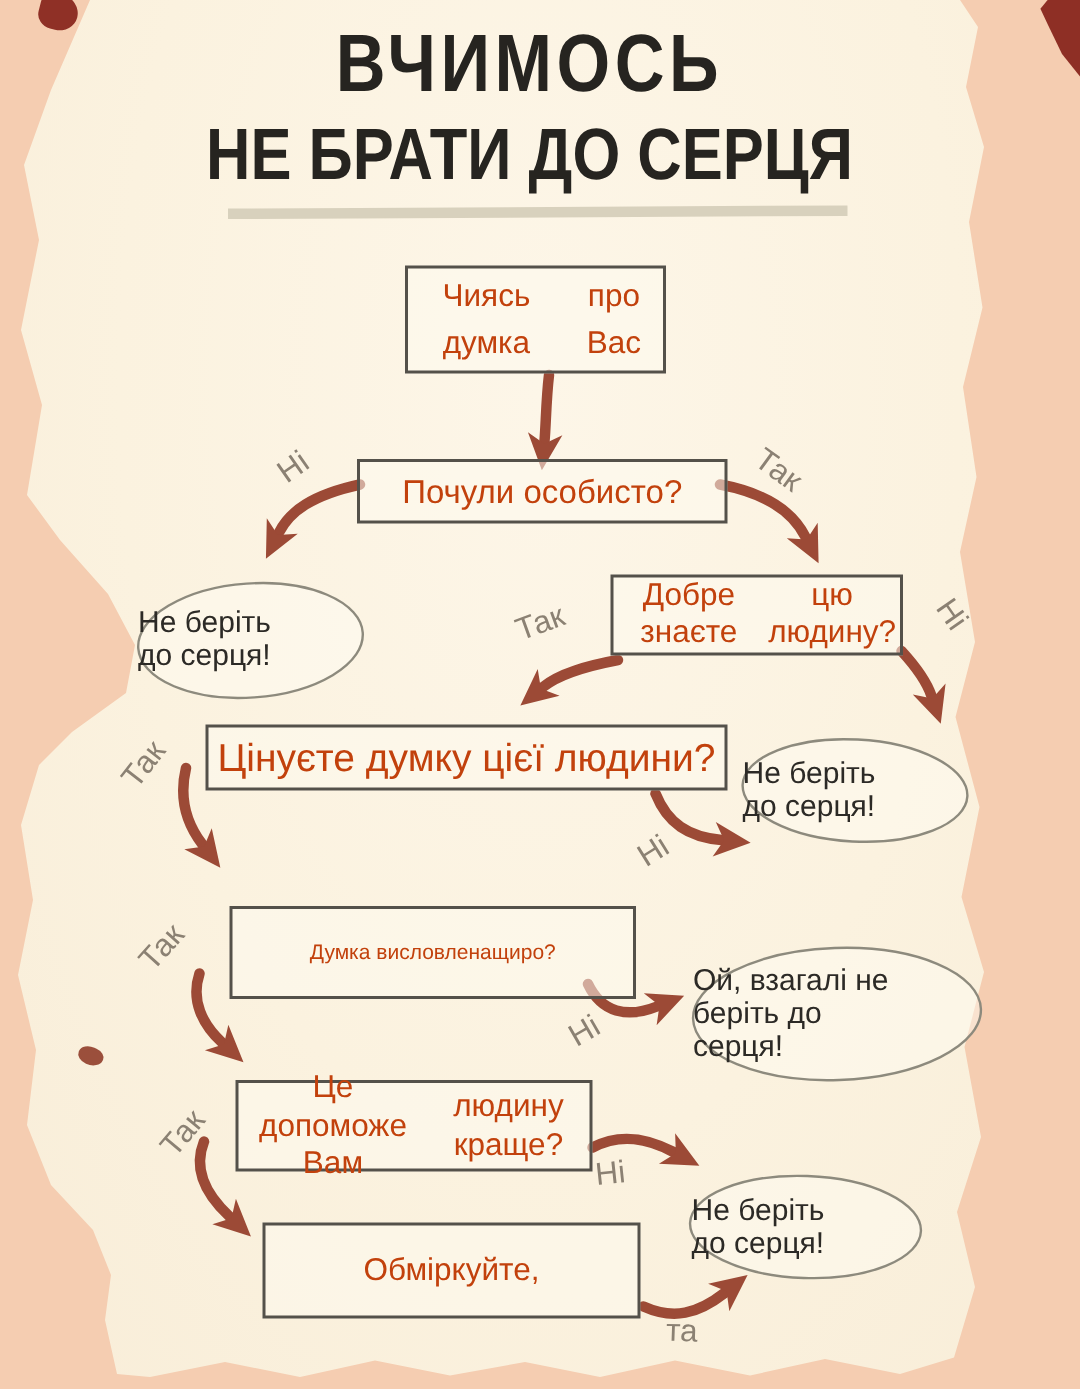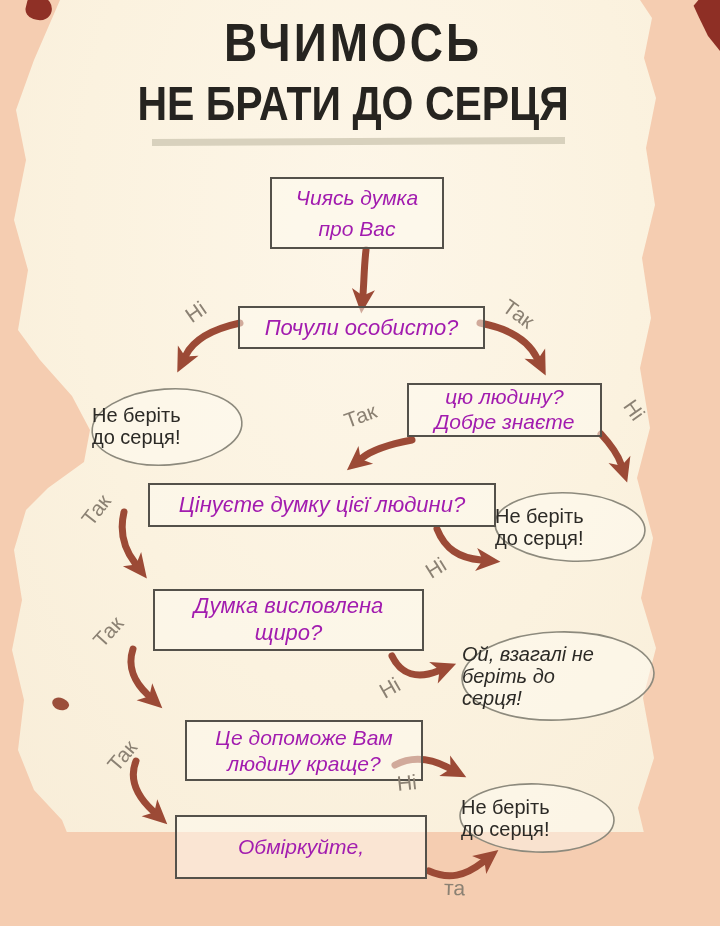--- a/index.html
+++ b/index.html
@@ -1,43 +1,43 @@
 <!DOCTYPE html>
 <html><head>
 <meta charset="utf-8">
 <style>
   html,body{margin:0;padding:0;}
   body{width:720px;height:926px;overflow:hidden;background:#f5cdb1;font-family:"Liberation Sans",sans-serif;}
-  .canvas{position:relative;width:720px;height:832px;background:#f5cdb1;}
+  .canvas{position:relative;width:720px;height:926px;background:#f5cdb1;}
   .paper{
     position:absolute;inset:0;
     background:radial-gradient(ellipse at 50% 28%, #fdf6e8 0%, #fbf2df 55%, #f8edd8 100%);
     clip-path:polygon(60px 0,640px 0,652px 18px,644px 58px,656px 98px,646px 148px,655px 205px,642px 258px,651px 318px,640px 368px,650px 428px,637px 478px,653px 538px,641px 598px,656px 648px,643px 698px,654px 758px,638px 808px,650px 858px,636px 905px,600px 916px,550px 906px,500px 917px,450px 907px,400px 918px,350px 908px,300px 917px,250px 907px,200px 918px,150px 908px,100px 918px,78px 916px,70px 880px,74px 850px,62px 820px,34px 790px,18px 750px,24px 700px,12px 650px,22px 600px,14px 550px,26px 510px,48px 488px,84px 462px,90px 430px,72px 396px,40px 360px,18px 330px,28px 270px,14px 220px,26px 160px,16px 110px,34px 60px);
   }
   .blob-tl{position:absolute;left:26px;top:-4px;width:26px;height:24px;background:#8f3026;border-radius:40% 60% 55% 45%;transform:rotate(14deg);}
   .blob-tr{position:absolute;left:690px;top:0;width:30px;height:58px;background:#8e2f25;clip-path:polygon(28% 0,100% 0,100% 88%,60% 62%,30% 30%,12% 10%);}
   .blob-left{position:absolute;left:52px;top:698px;width:17px;height:12px;background:#93412e;border-radius:55% 45% 60% 50%;transform:rotate(24deg);opacity:.92;}
   .title-line{position:absolute;left:0;right:14px;text-align:center;color:#262420;font-weight:700;transform-origin:top center;}
   .t1{top:10px;font-size:46px;letter-spacing:3px;transform:scaleY(1.18);}
   .t2{top:76px;font-size:41px;letter-spacing:0;transform:scaleY(1.18);}
   .underline{position:absolute;left:152px;top:138px;width:413px;height:7px;background:#d8d1bd;transform:rotate(-.3deg);}
   svg.overlay{position:absolute;left:0;top:0;width:720px;height:926px;pointer-events:none;}
-  .bx{position:absolute;border:2px solid #54514a;background:rgba(254,250,239,.55);display:flex;flex-direction:column;justify-content:center;align-items:center;text-align:center;color:#a21caf;font-style:italic;}
+  .bx{position:absolute;border:2px solid #54514a;background:rgba(254,250,239,.55);display:flex;flex-direction:row;justify-content:center;align-items:center;text-align:center;color:#c2410c;}
   .bx span{display:block;}
   .b0{left:270px;top:177px;width:170px;height:68px;font-size:21px;line-height:1.5;border-width:2.5px;}
   .b1{left:238px;top:306px;width:243px;height:39px;font-size:22px;align-items:center;}
   .b2{left:407px;top:383px;width:191px;height:50px;font-size:21px;line-height:1.17;}
-  .b3{left:148px;top:483px;width:344px;height:40px;font-size:22px;}
-  .b4{left:153px;top:589px;width:267px;height:58px;font-size:22px;line-height:1.22;}
-  .b5{left:157px;top:720px;width:234px;height:57px;font-size:21px;line-height:1.22;margin-left:28px;}
+  .b3{left:137px;top:483px;width:344px;height:40px;font-size:26px;}
+  .b4{left:153px;top:604px;width:267px;height:58px;font-size:14px;line-height:1.22;}
+  .b5{left:157px;top:720px;width:234px;height:57px;font-size:21px;line-height:1.22;}
   .b6{left:175px;top:815px;width:248px;height:60px;font-size:21px;line-height:1.22;gap:32px;}
   .oval-text{position:absolute;text-align:left;color:#2c2a26;font-size:20px;line-height:22px;}
   .o0{left:92px;top:404px;width:150px;}
   .o1{left:495px;top:505px;width:150px;}
-  .o2{left:462px;top:643px;width:192px;font-style:italic;}
+  .o2{left:462px;top:643px;width:192px;}
   .o3{left:461px;top:796px;width:152px;}
   .lbl{position:absolute;font-size:21px;color:#8b8173;transform-origin:center;white-space:nowrap;}
   .l0{left:186px;top:300px;transform:rotate(-35deg);}
   .l1{left:502px;top:302px;transform:rotate(36deg);}
   .l2{left:344px;top:404px;transform:rotate(-20deg);}
   .l3{left:624px;top:398px;transform:rotate(55deg);}
   .l4{left:80px;top:498px;transform:rotate(-52deg);}
   .l5{left:426px;top:556px;transform:rotate(-32deg);}
   .l6{left:92px;top:620px;transform:rotate(-48deg);}
   .l7{left:380px;top:676px;transform:rotate(-30deg);}
@@ -88,22 +88,22 @@
   </svg>
 
   <div class="bx b0">
     <span>Чиясь думка</span>
     <span>про Вас</span>
   </div>
   <div class="bx b1">
     <span>Почули особисто?</span>
   </div>
   <div class="bx b2">
+    <span>Добре знаєте</span>
     <span>цю людину?</span>
-    <span>Добре знаєте</span>
   </div>
   <div class="bx b3">
     <span>Цінуєте думку цієї людини?</span>
   </div>
   <div class="bx b4">
     <span>Думка висловлена</span>
     <span>щиро?</span>
   </div>
   <div class="bx b5">
     <span>Це допоможе Вам</span>

